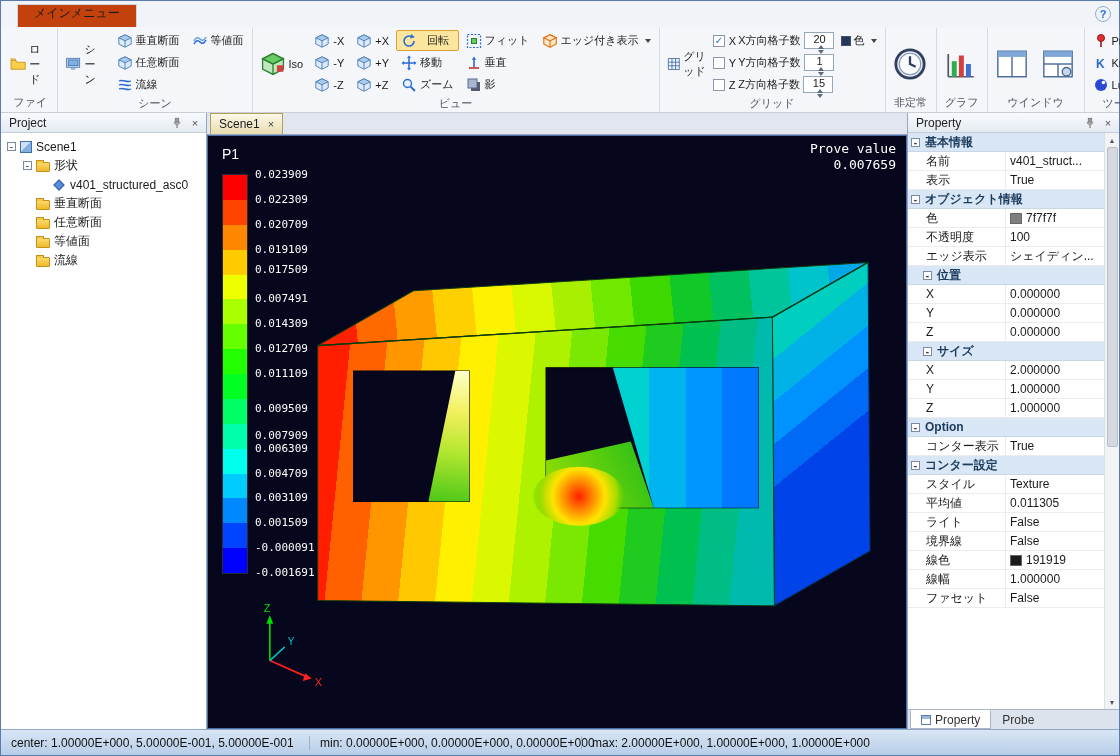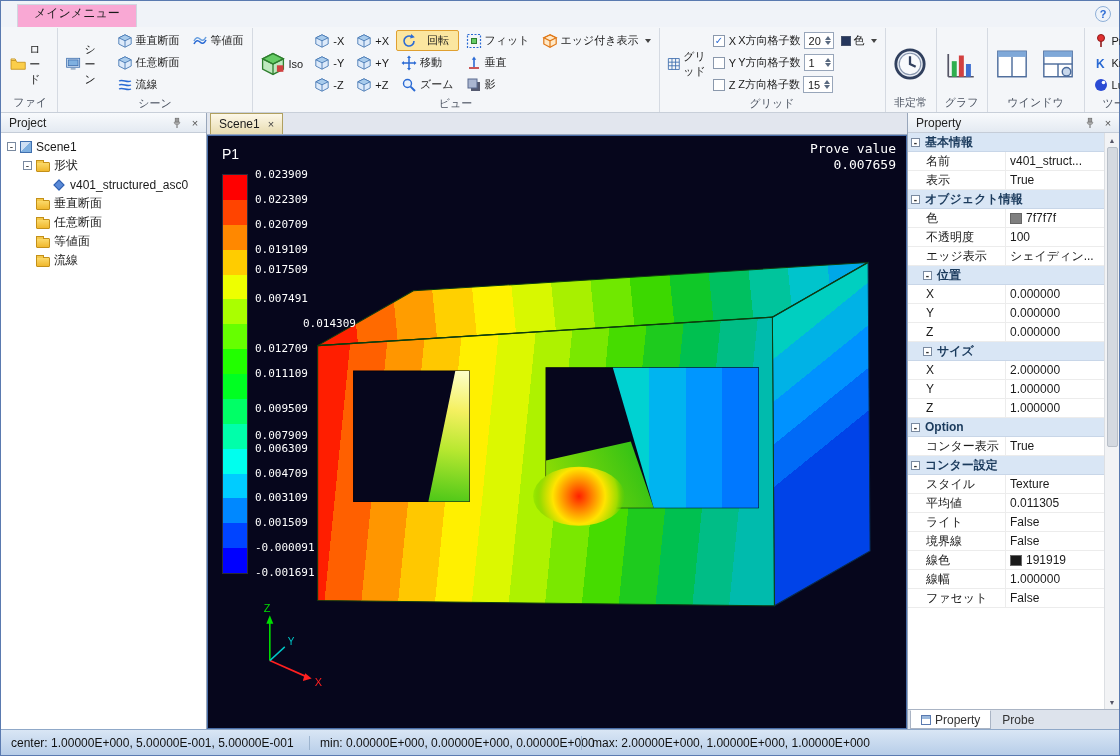--- a/index.html
+++ b/index.html
@@ -9,40 +9,40 @@
 
   
   .titlebar{height:30px;background:#fdfdfe;display:flex;align-items:center;position:relative;border-bottom:1px solid #e8e8ec;}
   .logo{width:24px;height:24px;border-radius:50%;border:1px solid #c8c8d0;margin-left:6px;background:radial-gradient(#ffffff,#eef0f4);display:flex;align-items:center;justify-content:center;font-style:italic;font-weight:bold;font-size:10px;color:#c02020;}
   .tb-title{position:absolute;left:0;right:0;text-align:center;font-size:13px;color:#222;}
   .win-controls{margin-left:auto;display:flex;z-index:2;}
   .win-btn{width:40px;height:29px;display:flex;align-items:center;justify-content:center;font-size:13px;color:#222;}
 
   
   .rtabs{height:26px;background:#f0f3f8;display:flex;align-items:flex-end;padding-left:16px;position:relative;}
-  .rtab{padding:0 16px 5px;background:#f9a8d4;border:1px solid #d0d6e0;border-bottom:none;font-size:12px;}
+  .rtab{padding:0 16px 5px;background:#c2410c;border:1px solid #d0d6e0;border-bottom:none;font-size:12px;}
   .help-btn{position:absolute;right:8px;top:5px;width:16px;height:16px;border-radius:50%;background:#eef3fa;border:1px solid #8fb0d8;color:#2a6ad4;font-size:11px;font-weight:bold;display:flex;align-items:center;justify-content:center;}
 
   
   .ribbon{height:86px;background:#f4f6f9;border-bottom:1px solid #c8cfd9;display:flex;padding:1px 2px 0;}
   .rgroup{display:flex;flex-direction:column;border-right:1px solid #d5dae2;padding:2px 3px 0;}
   .rg-content{flex:1;display:flex;align-items:flex-start;gap:2px;}
   .rg-label{text-align:center;font-size:11px;color:#4a5260;padding:1px 2px 2px;}
   .bigbtn{min-width:44px;height:64px;display:flex;flex-direction:row;align-items:center;padding:4px 3px 0;gap:3px;border:1px solid transparent;border-radius:2px;font-size:11px;}
   .smallcol{display:flex;flex-direction:column;gap:1px;}
   .smallbtn{display:flex;align-items:center;gap:3px;height:21px;padding:0 4px;font-size:11px;border:1px solid transparent;border-radius:2px;white-space:nowrap;}
   .smallbtn.selected{background:#fbe6a0;border-color:#e0a030;gap:10px;}
   .ic16{width:16px;height:16px;flex:0 0 auto;}
   .ic24{width:26px;height:26px;}
   .caret{width:0;height:0;border-left:3.5px solid transparent;border-right:3.5px solid transparent;border-top:4px solid #444;margin-left:3px;flex:0 0 auto;}
   .cbrow{display:flex;align-items:center;gap:4px;height:21px;font-size:11px;}
   .cb{width:12px;height:12px;border:1px solid #8a98ac;background:#fff;display:flex;align-items:center;justify-content:center;font-size:10px;color:#2a6ad4;}
   .cb.checked::after{content:"✓";}
   .gridfield{display:flex;align-items:center;gap:3px;height:21px;font-size:11px;white-space:nowrap;}
-  .spin{display:flex;align-items:center;justify-content:space-between;background:#fff;border:1px solid #98a6ba;height:17px;min-width:30px;padding:0 2px 0 4px;font-size:11px;}
+  .spin{display:flex;align-items:center;justify-content:space-between;background:#fff;border:1px solid #98a6ba;height:17px;min-width:30px;padding:0 2px 0 4px;font-size:11px;flex-direction:column;}
   .spinner{display:flex;flex-direction:column;gap:1px;margin-left:2px;}
   .spinner i{display:block;width:0;height:0;border-left:3px solid transparent;border-right:3px solid transparent;}
   .spinner .up{border-bottom:4px solid #5a6a80;}
   .spinner .dn{border-top:4px solid #5a6a80;}
   .mini-swatch{width:10px;height:10px;background:#25365c;border:1px solid #44506a;}
 
   
   .main{flex:1;display:flex;background:#dde3ec;min-height:0;}
 
   
@@ -718,21 +718,21 @@
               <div style="height: 24.875px; background: rgb(0, 68, 255);"></div>
               <div style="height: 24.875px; background: rgb(0, 0, 255);"></div>
             </div>
           <div class="legend-labels">
               <div class="legend-label" style="top: -6px;">0.023909</div>
               <div class="legend-label" style="top: 18.875px;">0.022309</div>
               <div class="legend-label" style="top: 43.75px;">0.020709</div>
               <div class="legend-label" style="top: 68.625px;">0.019109</div>
               <div class="legend-label" style="top: 89px;">0.017509</div>
               <div class="legend-label" style="top: 118.375px;">0.007491</div>
-              <div class="legend-label" style="top: 143.25px; margin-left: 48px;">0.014309</div>
+              <div class="legend-label" style="top: 143.25px;">0.014309</div>
               <div class="legend-label" style="top: 168.125px;">0.012709</div>
               <div class="legend-label" style="top: 193px;">0.011109</div>
               <div class="legend-label" style="top: 228px;">0.009509</div>
               <div class="legend-label" style="top: 255px;">0.007909</div>
               <div class="legend-label" style="top: 267.625px;">0.006309</div>
               <div class="legend-label" style="top: 292.5px;">0.004709</div>
               <div class="legend-label" style="top: 317.375px;">0.003109</div>
               <div class="legend-label" style="top: 342.25px;">0.001509</div>
               <div class="legend-label" style="top: 367.125px;">-0.000091</div>
               <div class="legend-label" style="top: 392px;">-0.001691</div>

